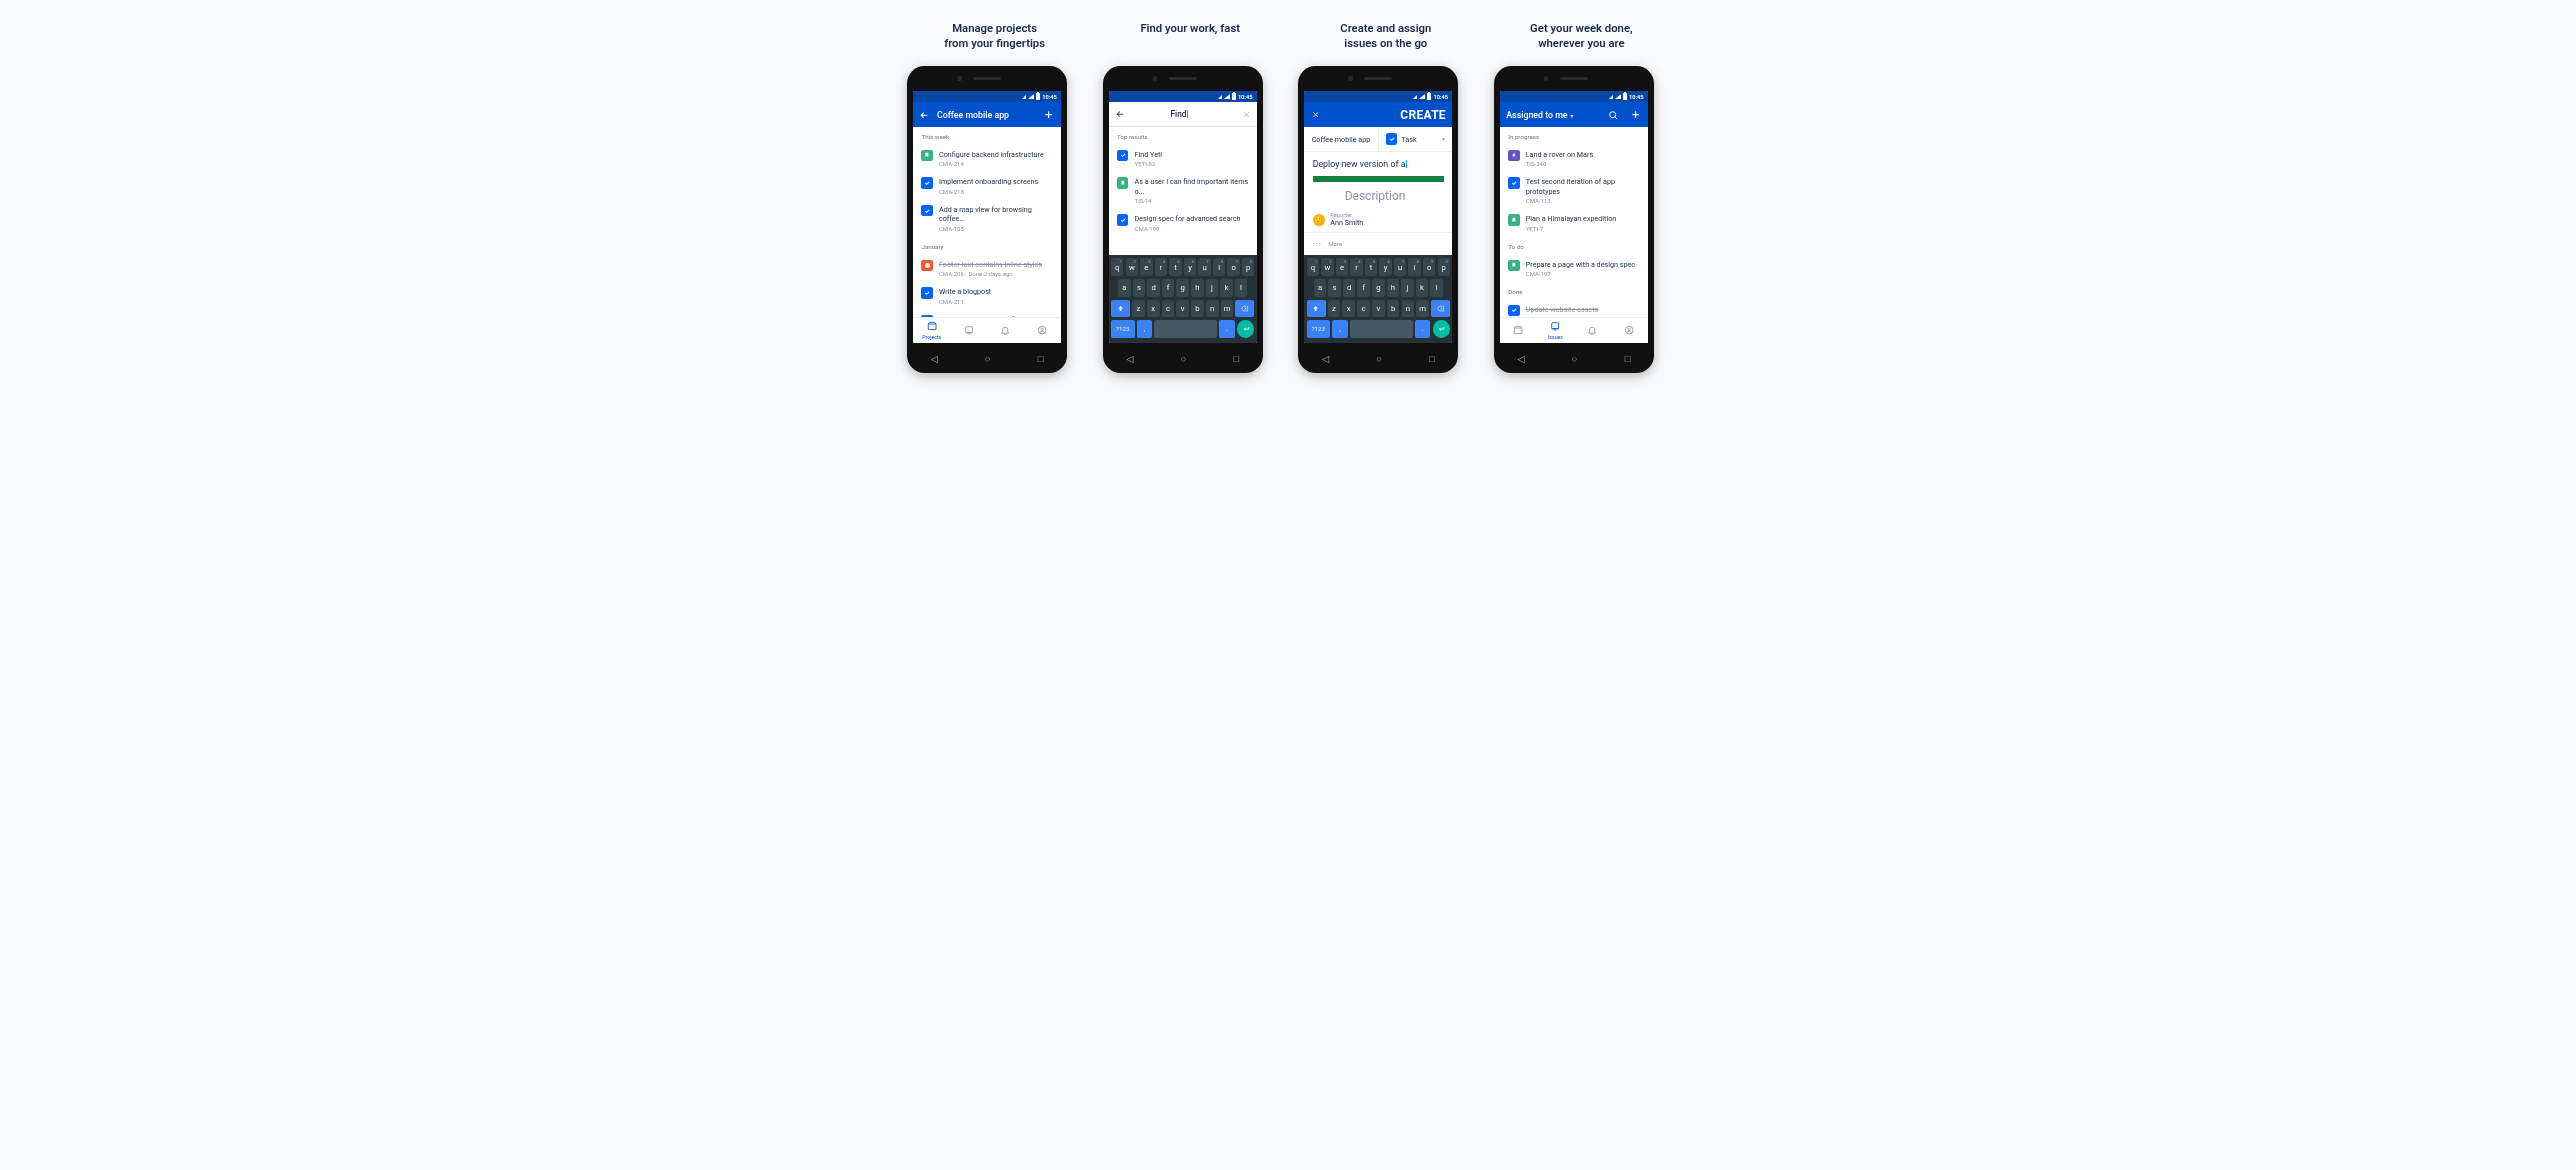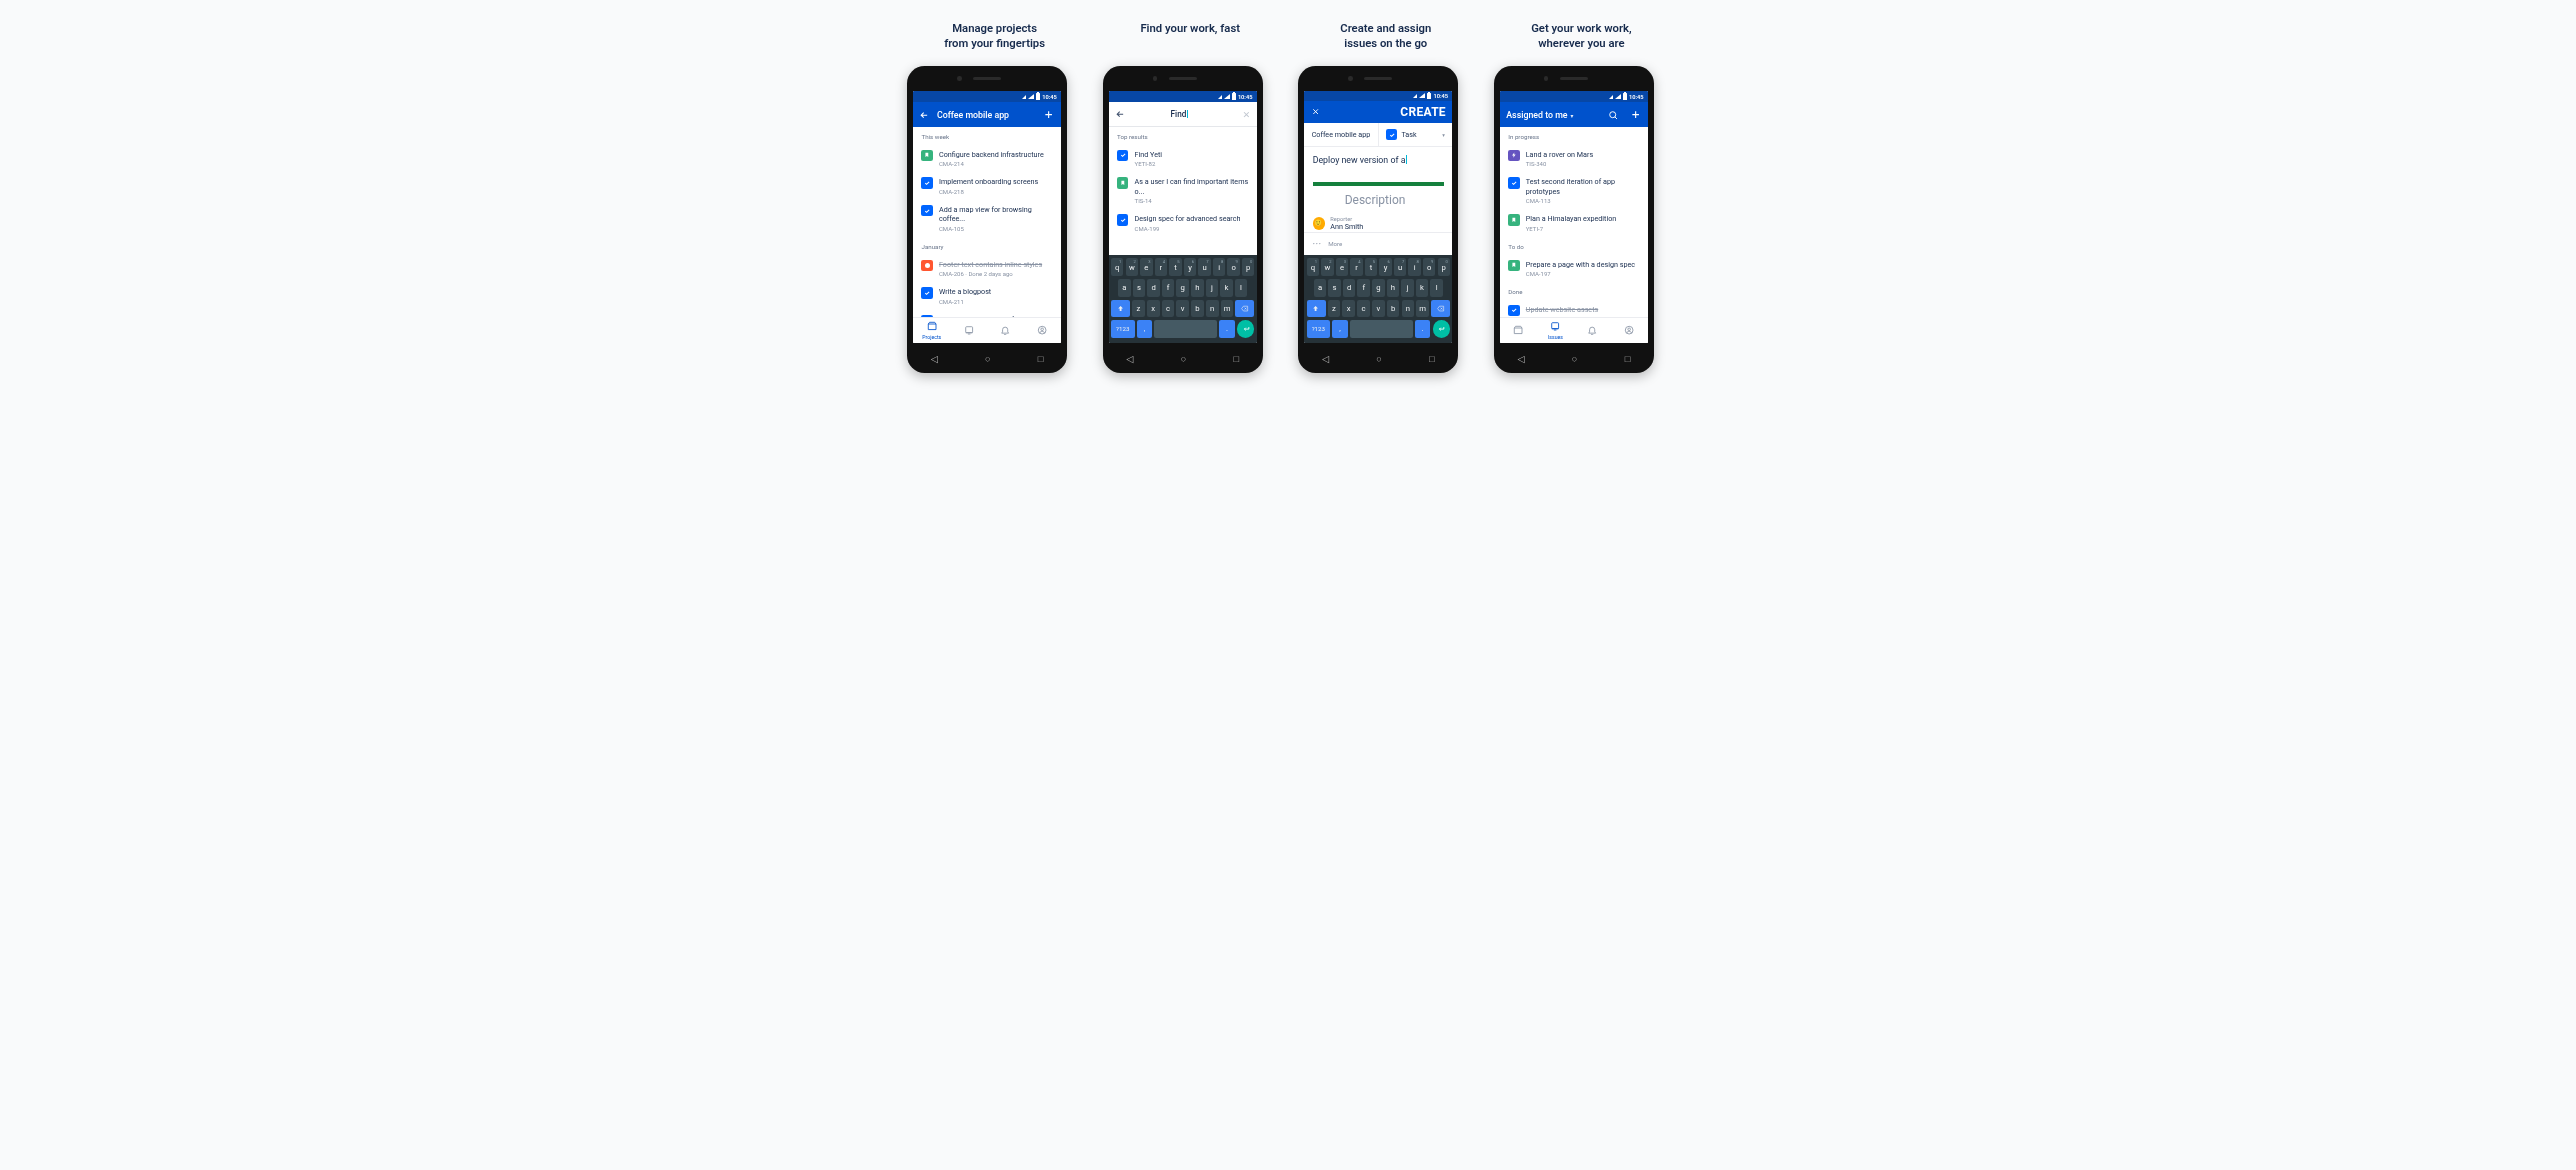--- a/index.html
+++ b/index.html
@@ -51,21 +51,21 @@
   .kbd .key .tiny{position:absolute; top:1px; right:2.1px; font-size:4.1px; color:#90a4ae;}
   .kbd .key.wide{flex:1.5;} .kbd .key.space{flex:4; background:#455a64;}
   .kbd .enter{ background:#00bfa5; border-radius:50%; width:17.5px; height:17.5px; flex:none;}
   .kbd .dark{ background:#3b82f6; }
 
   
   .toolbar-row{ display:flex; background:#fff; border-bottom:0.5px solid #ebecf0;}
   .toolbar-row .half{ flex:1; padding:6.2px 7.2px; display:flex; align-items:center; gap:4.1px; font-size:7.2px; color:#172b4d;}
   .toolbar-row .half + .half{ border-left:0.5px solid #ebecf0;}
   .create-body{ background:#fff; padding: 7.2px 8.2px 1px; flex:1;}
-  .summary-input{ font-size:8.8px; color:#172b4d; border:none; border-bottom:4px solid #15803d; padding-bottom:17px; width:100%; outline:none;}
+  .summary-input{ font-size:8.8px; color:#172b4d; border:none; border-bottom:6px solid #15803d; padding-bottom:7px; width:100%; outline:none;}
   .field-label{ color:#8993a4; font-size:12px; margin-top:7px;padding-left:32px;}
   .reporter-row{ display:flex; gap:5.2px; margin-top:9.3px; align-items:center;}
   .avatar{ width:12.4px; height:12.4px; border-radius:50%; background:#ffab00; display:flex; align-items:center; justify-content:center; font-size:6.7px;}
   .more-row{ display:flex; gap:6.2px; align-items:center; color:#8993a4; font-size:6.2px; padding:7.2px 8.2px; border-top:0.5px solid #ebecf0; background:#fff;}
   .dots{ letter-spacing:1px; color:#97a0af;}
 
   .create-btn{ font-size:12px; font-weight:700; letter-spacing:0.3px;}
   .drop-caret{ font-size:5.2px; color:#8993a4; margin-left:auto;}
 
   .title-drop::after{content:"▾"; font-size:5.7px; margin-left:3.1px; opacity:.9;}
@@ -446,21 +446,21 @@
     <div class="navbtns">
         <span>◁</span>
         <span>○</span>
         <span>□</span>
       </div>
   </div>
 </div>
 
 <div class="panel">
   <div class="caption">
-    <span>Get your work work,</span><br><span>wherever you are</span>
+    <span>Get your week done,</span><br><span>wherever you are</span>
   </div>
   <div class="phone">
     <div class="camera"></div>
       <div class="speaker"></div>
     <div class="screen">
       <div class="statusbar">
           <span class="tri"></span>
           <span class="sig"></span>
           <span class="bat"></span>
           <span>10:45</span>

